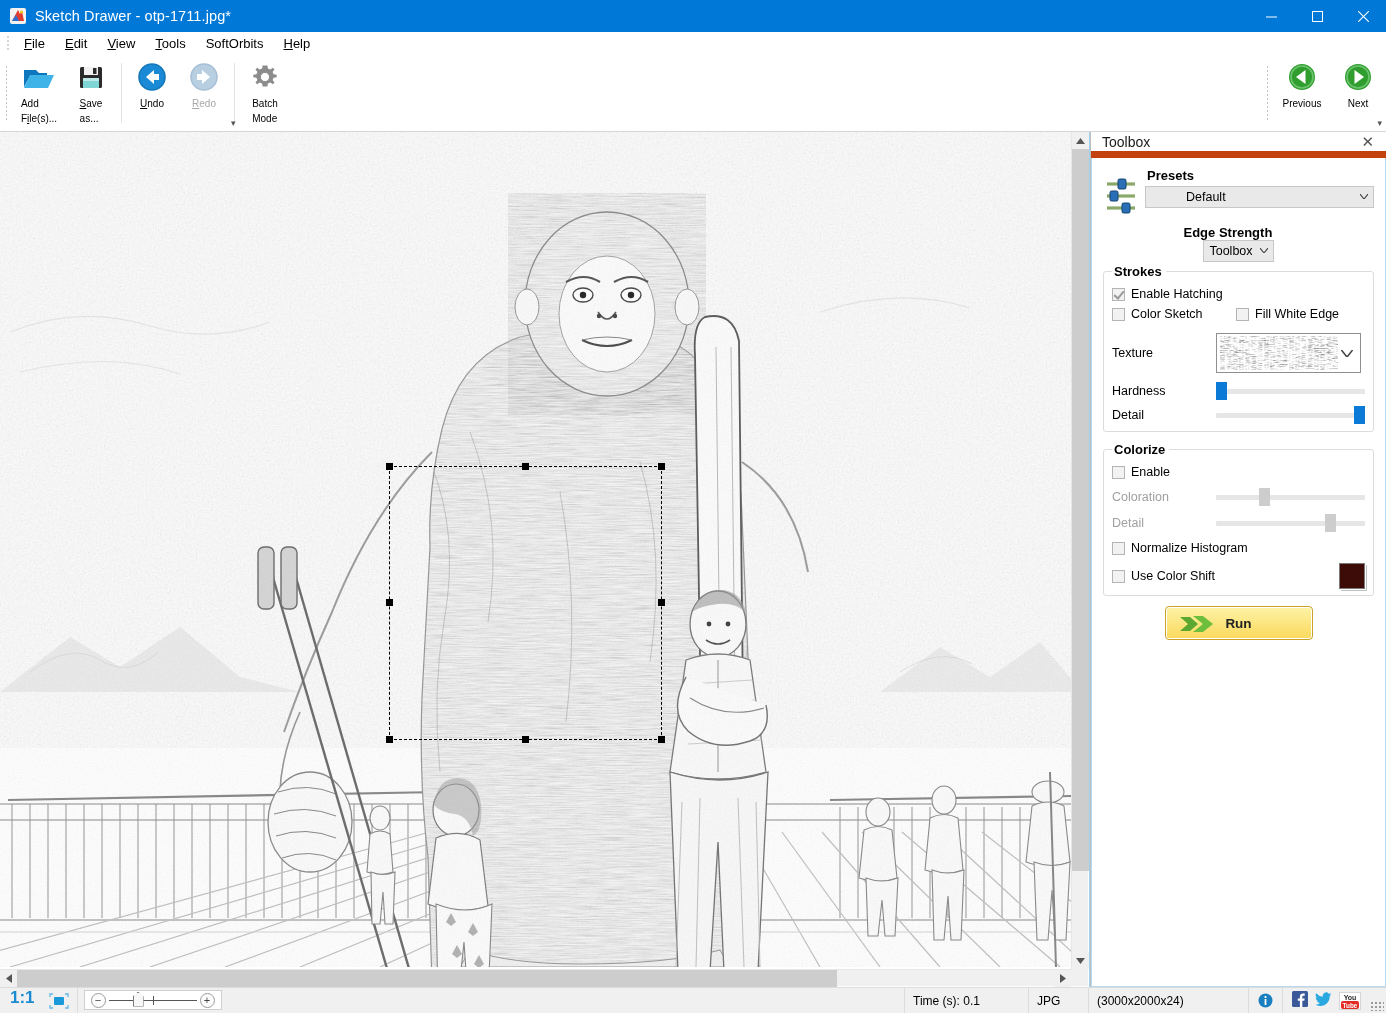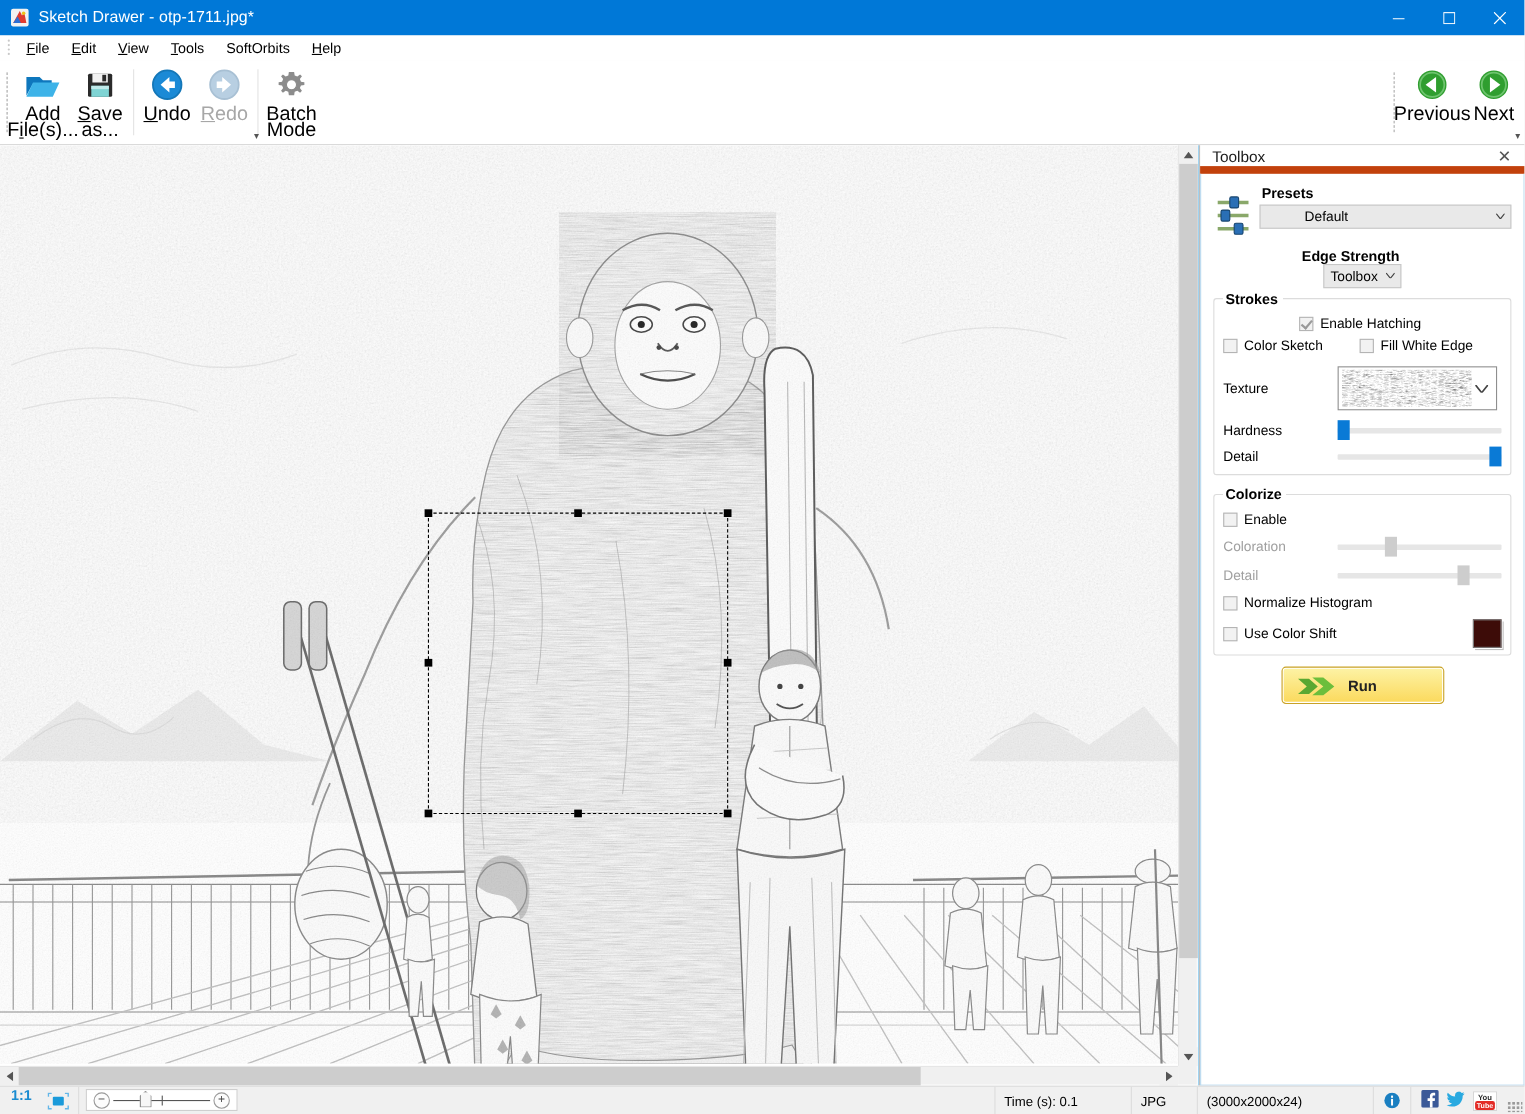--- a/index.html
+++ b/index.html
@@ -54,21 +54,21 @@
     background-position:3px 0;
     margin:0 2px;
   }
   .tb-btn {
     width:52px; display:flex; flex-direction:column; align-items:center;
     justify-content:flex-start; padding-top:6px; cursor:default;
   }
   .tb-btn.disabled { color:#a7a7a7; }
   .tb-ico { height:32px; display:flex; align-items:center; justify-content:center; }
   .tb-lbl {
-    font-size:18px; text-align:center; line-height:15px; margin-top:3px;
+    font-size:10px; line-height:15px; margin-top:3px;
     white-space:pre-line;
   }
   .tb-lbl u { text-decoration:underline; }
   .tb-sep { width:1px; background:#e3e3e3; margin:8px 4px; }
   #tb-overflow {
     position:absolute; right:auto; left:231px; bottom:3px;
     font-size:9px; color:#555;
   }
   #toolbar-right {
     position:absolute; right:0; top:0; bottom:0; display:flex; align-items:stretch;
@@ -201,21 +201,21 @@
   }
   #run-arrow { position:absolute; left:14px; top:6px; }
 
   
   #statusbar {
     position:absolute; left:0; right:0; bottom:0; height:26px;
     background:#f0f0f0; border-top:1px solid #dcdcdc;
     display:flex; align-items:stretch; font-size:12px;
   }
   .sb-cell { display:flex; align-items:center; padding:0 8px; border-right:1px solid #dcdcdc; }
-  #sb-ratio { color:#1a8bd0; font-weight:bold; font-size:13px; padding-left:10px; padding-right:6px;}
+  #sb-ratio { color:#1a8bd0; font-weight:bold; font-size:17px; padding-left:10px; padding-right:6px;}
   #sb-fit { display:flex; align-items:center; padding:0 8px; border-right:1px solid #dcdcdc; }
   #zoomctl {
     display:flex; align-items:center; gap:0; padding:0 6px;
     border:1px solid #cfcfcf; background:#fff; height:20px; margin:2px 6px 2px 6px;
   }
   .zbtn { width:15px; height:15px; border-radius:50%; border:1px solid #9b9b9b;
           display:flex;align-items:center;justify-content:center;font-size:11px;color:#444;background:#fcfcfc;}
   #zoomtrack { width:88px; height:1px; background:#555; position:relative; margin:0 3px; }
   #zoomtrack .tick { position:absolute; top:-4px; width:1px; height:4px; background:#555; }
   #zoomtrack .tick2 { position:absolute; top:1px; width:1px; height:4px; background:#555; }
@@ -731,21 +731,21 @@
           <div class="fakeselect" style="width:100%;line-height:20px;">Toolbox</div>
           <svg class="chev" viewBox="0 0 8 5">
               <path d="M0 0 L4 5 L8 0" fill="none" stroke="#444" stroke-width="1.1"></path>
             </svg>
         </span>
       </div>
 
       <fieldset class="grp">
         <legend>Strokes</legend>
 
-        <div class="row" style="margin-bottom:6px;justify-content:center;">
+        <div class="row" style="margin-bottom:6px;">
           <span class="chk">
             <span class="box checked"></span>
             <span class="lbl">Enable Hatching</span>
           </span>
         </div>
 
         <div class="row" style="margin-bottom:12px;">
           <span class="chk" style="width:120px;">
             <span class="box"></span>
             <span class="lbl">Color Sketch</span>

